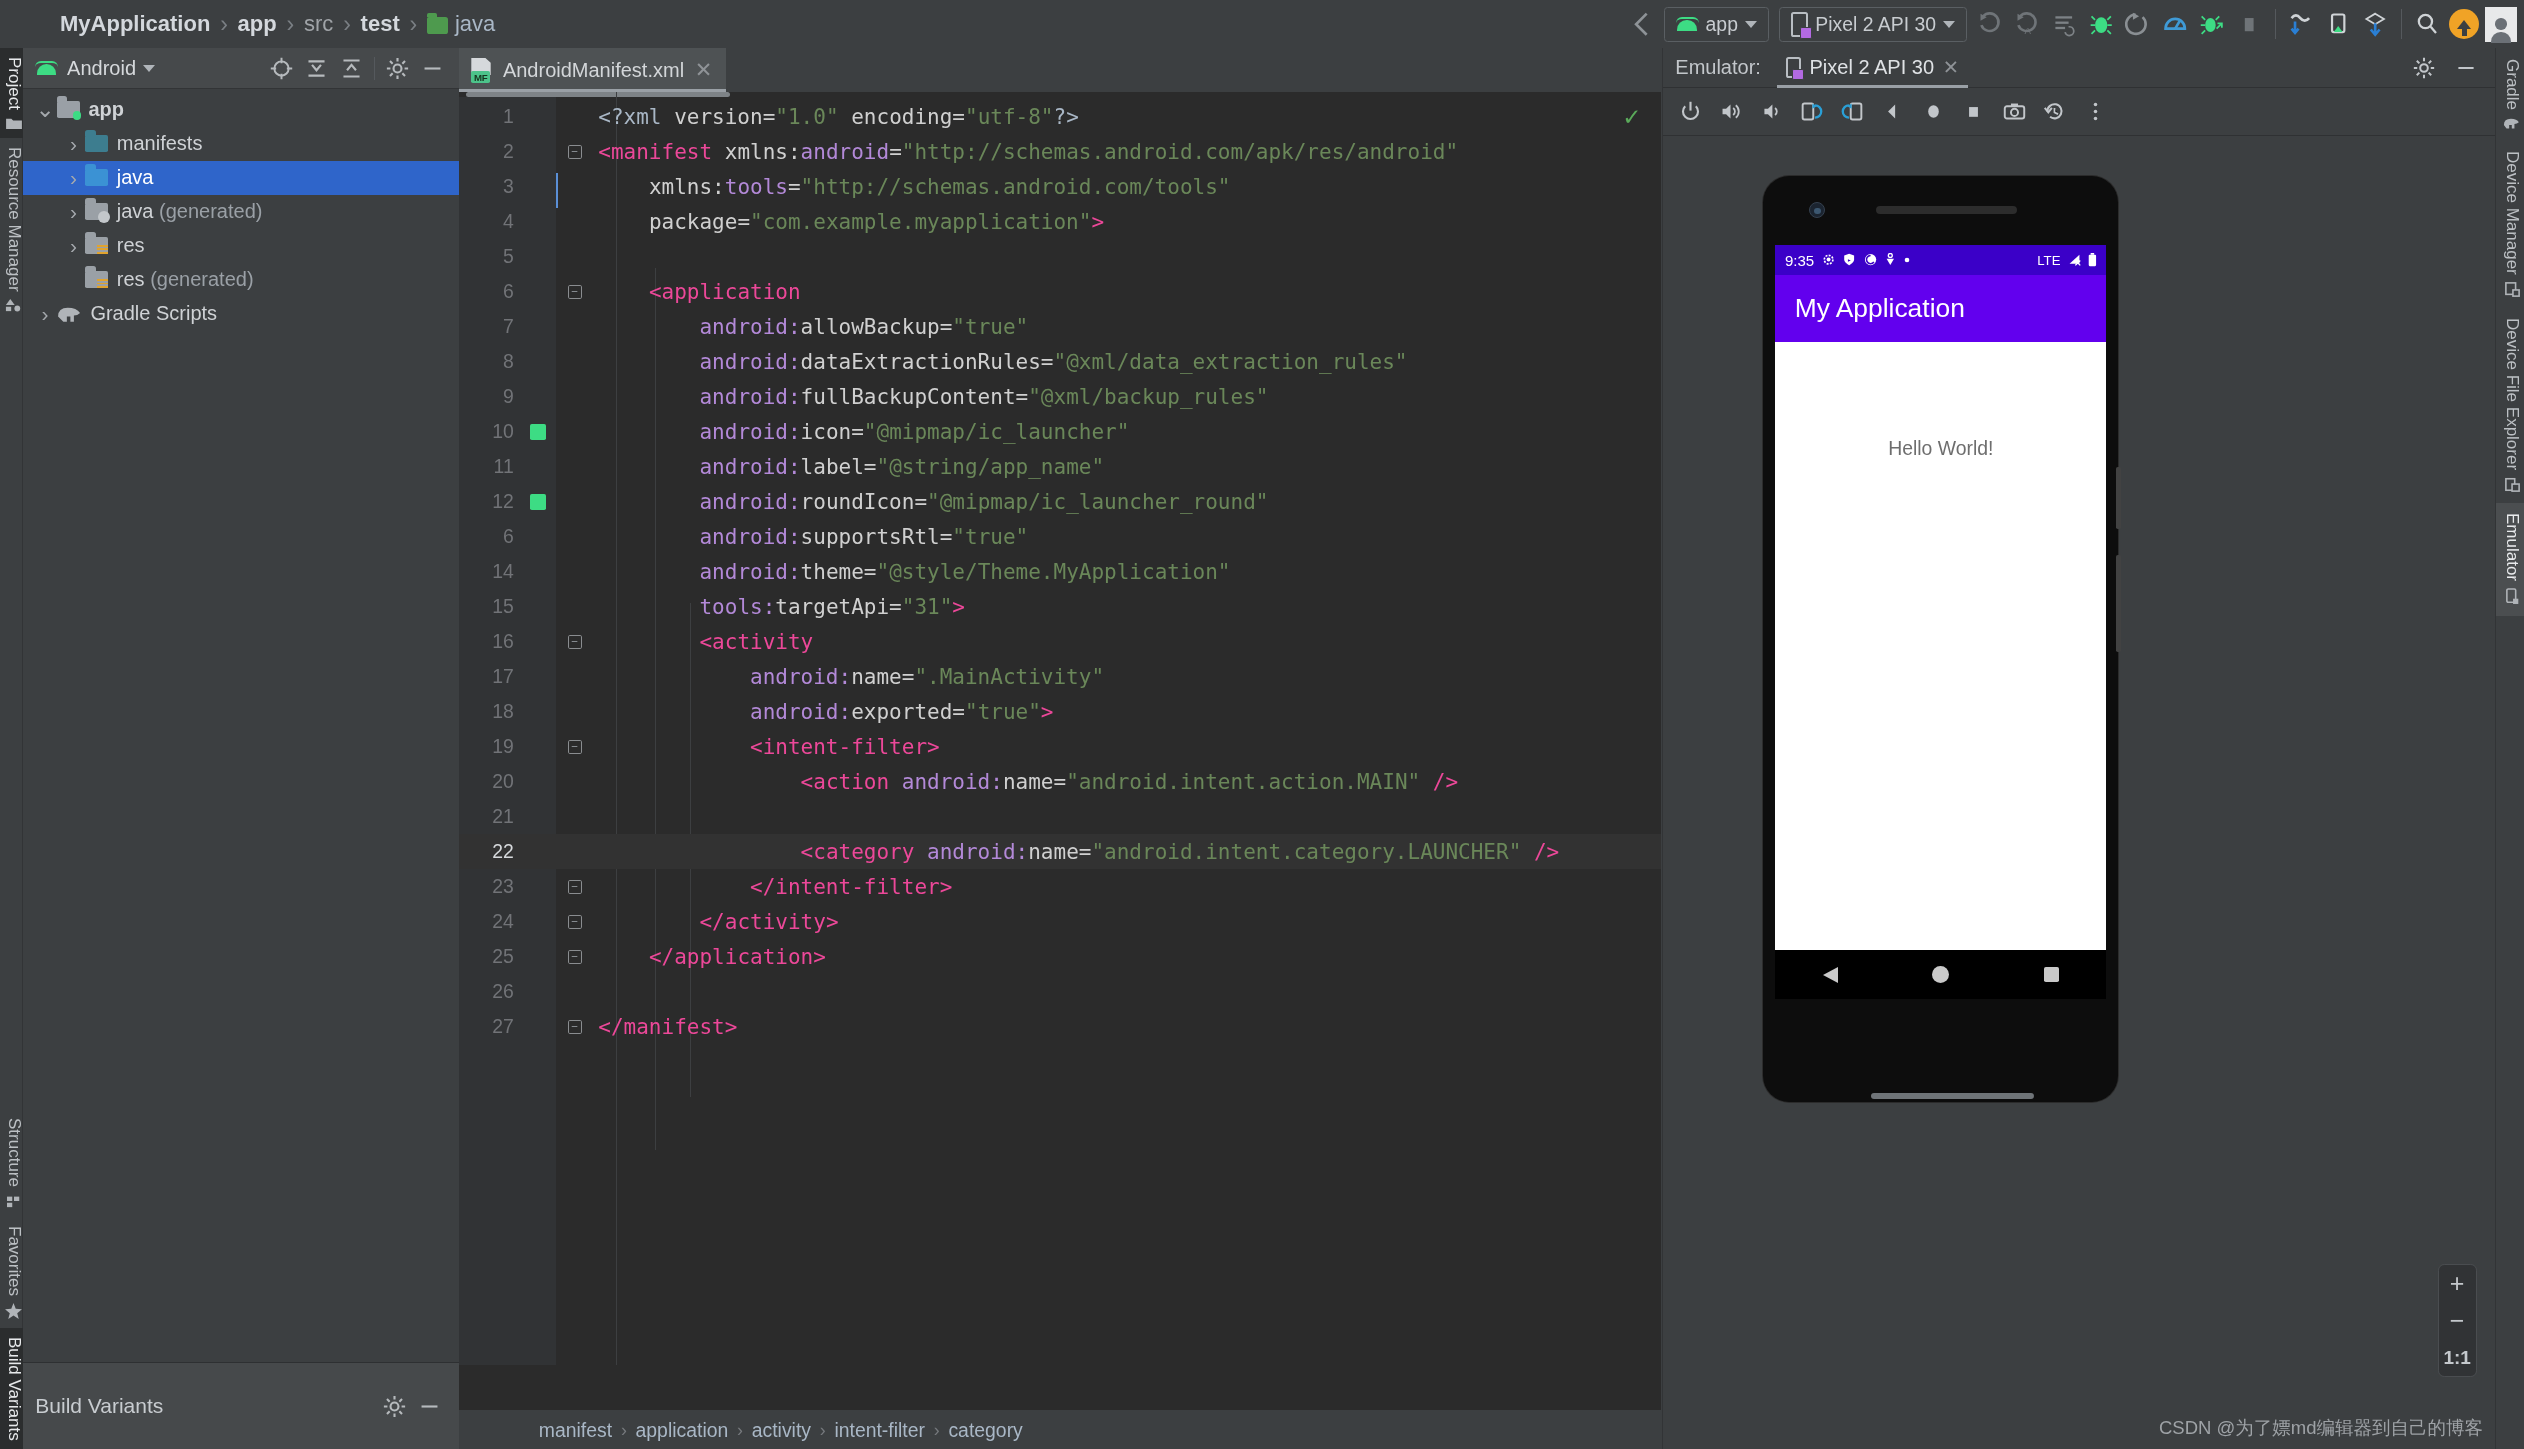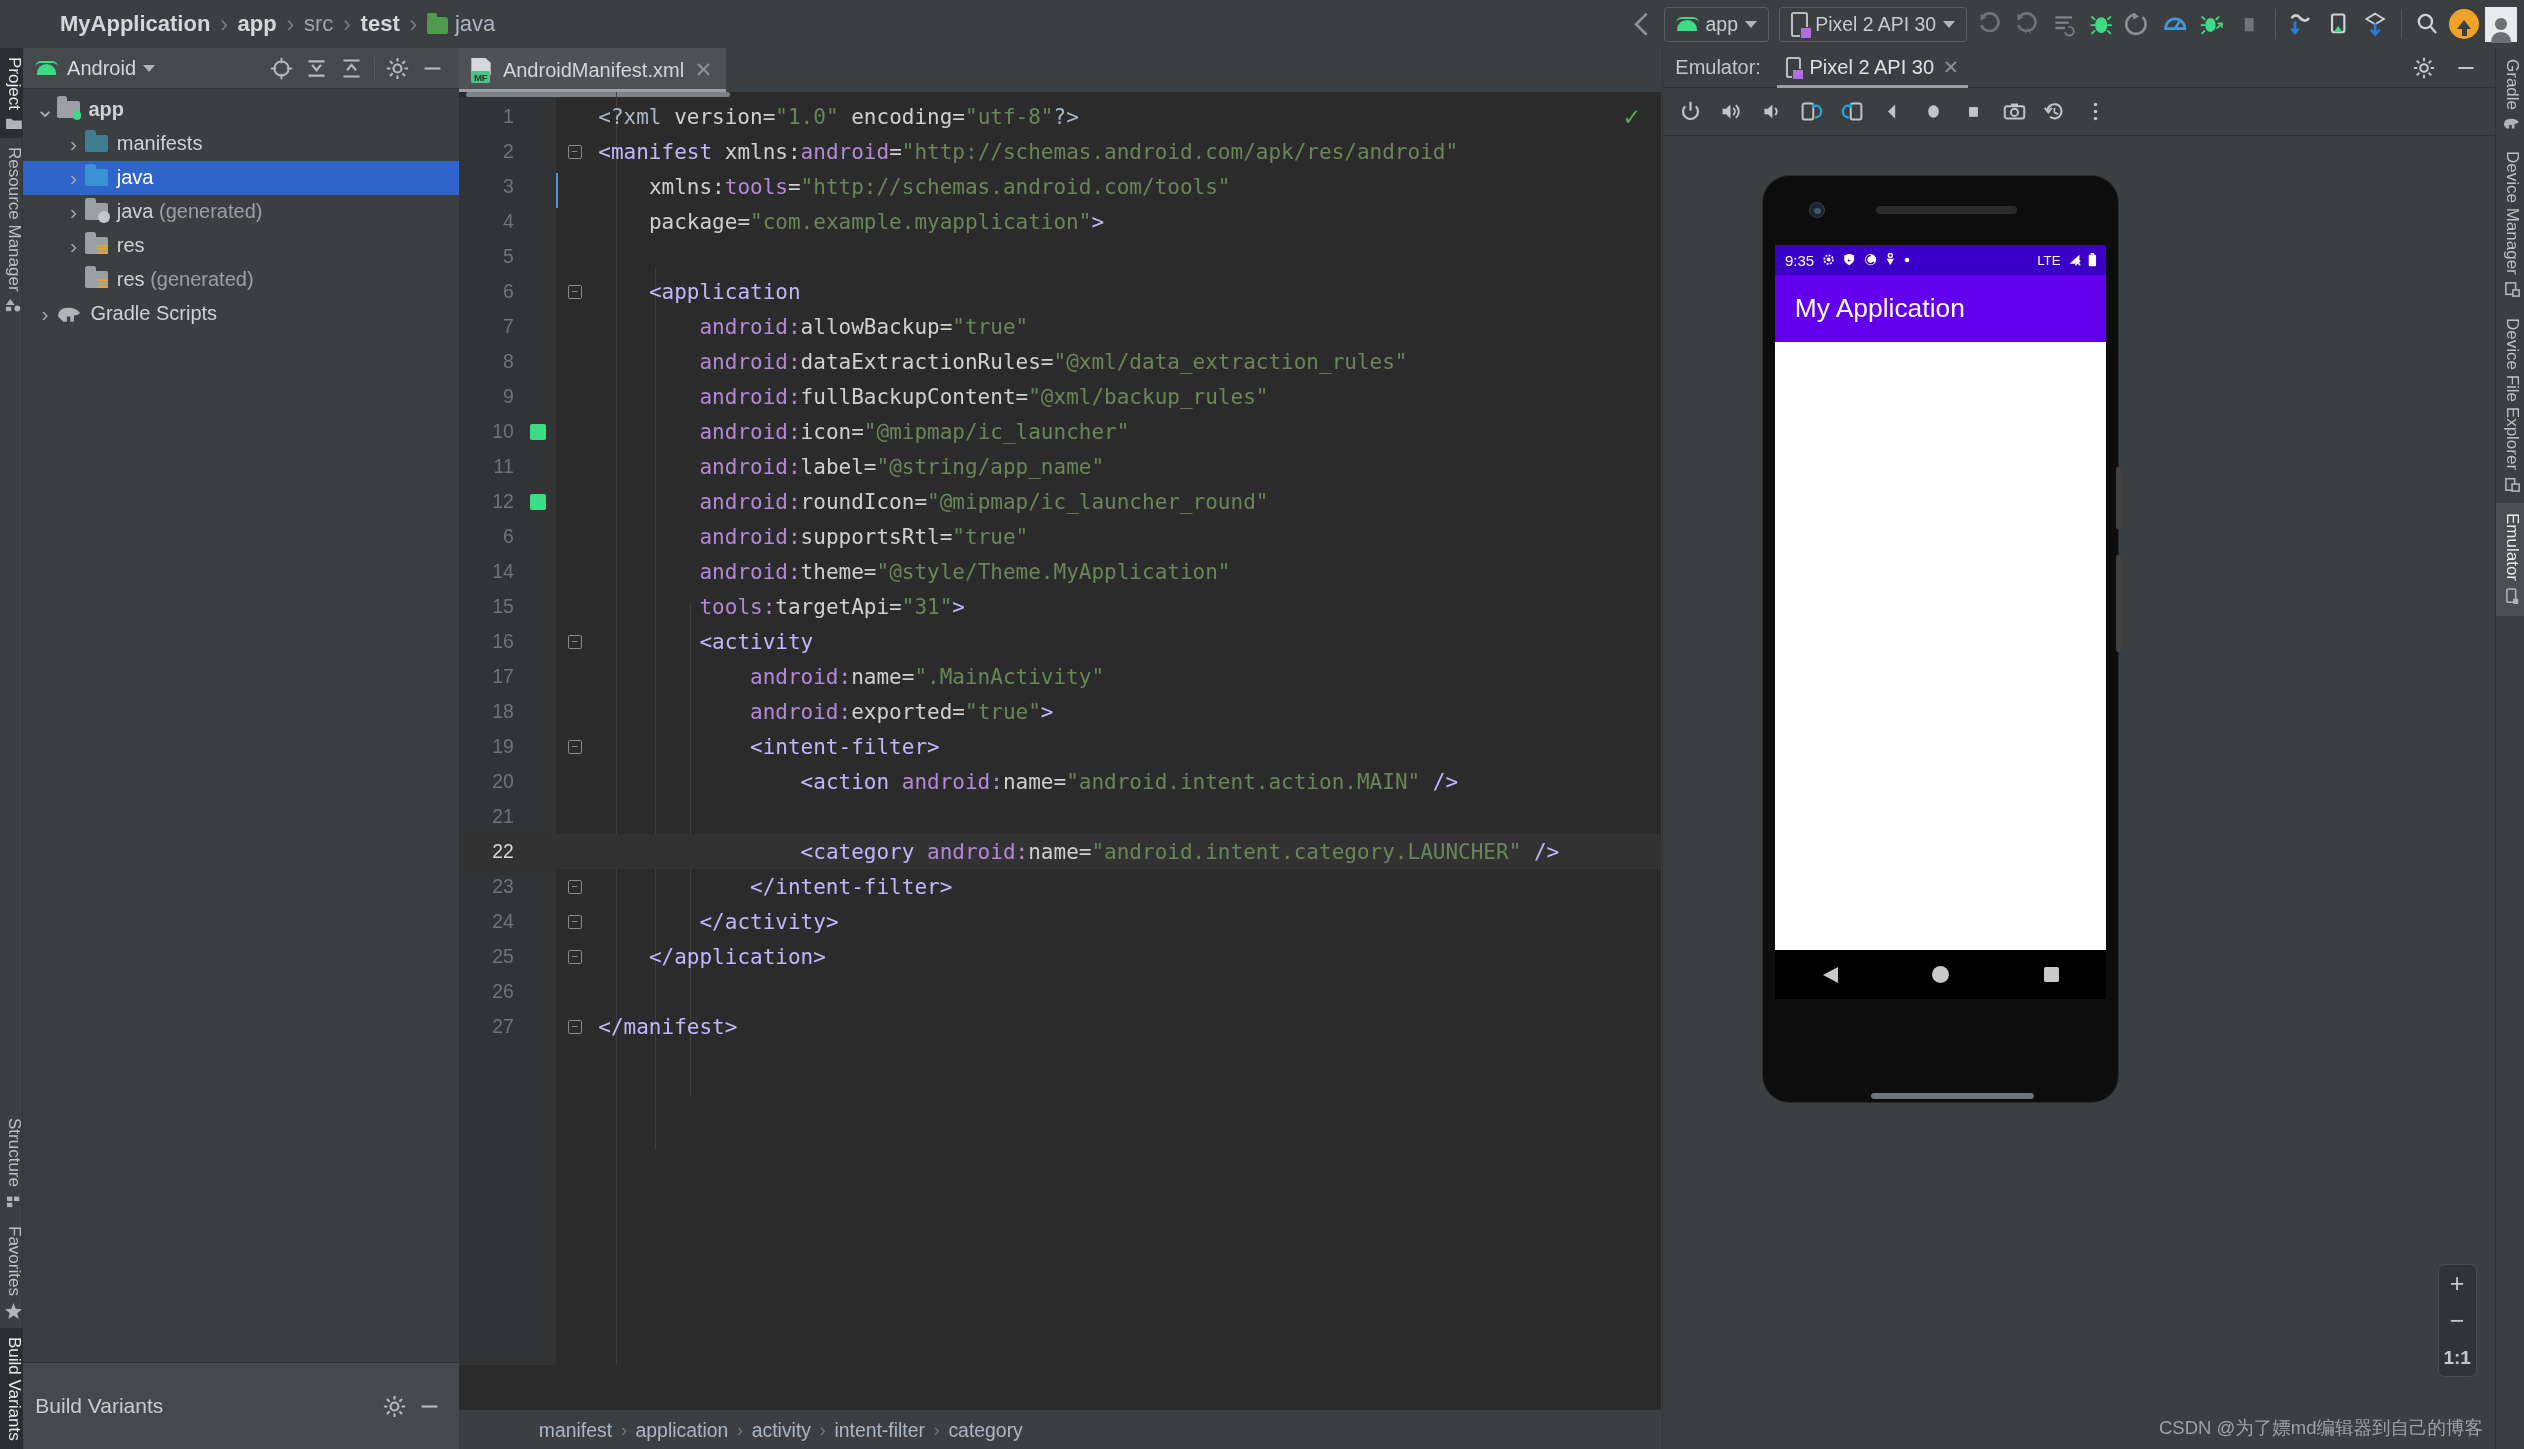--- a/index.html
+++ b/index.html
@@ -172,21 +172,21 @@
     font-family:"Liberation Sans", sans-serif; padding-right:5.3px;
   }
   .gut2{ width:37px; flex:none; display:flex; align-items:center; justify-content:center; }
   .fold{
     width:14px;height:14px;border:1.3px solid #8a8d90;color:#9aa0a6;
     font-size:11.5px;line-height:10.6px;text-align:center;border-radius:1.8px;
     font-family:"Liberation Sans", sans-serif;
   }
   .marker{width:16px;height:16px;background:#3ddc84;border-radius:1.8px;display:block;}
   .ctext{ padding-left:5.3px; }
-  .t-tag{color:#c4b5fd;margin-top:27px;}
+  .t-tag{color:#ec4899;margin-top:27px;}
   .t-attr{color:#d0d0d0;}
   .t-ns{color:#b389d8;}
   .t-str{color:#6a8759;}
   .t-eq{color:#d0d0d0;}
   .t-plain{color:#a9b7c6;}
   .check{position:absolute;right:19.4px;top:12.3px;color:#5aaa5a;font-size:23px;}
   .vline{
     position:absolute; top:0; width:0.9px; background:#3d3f41;
   }
   .scroll-top{
@@ -787,20 +787,23 @@
                 <svg width="8.8" height="14" viewBox="0 0 10 16">
                     <rect x="3" y="0" width="4" height="2" fill="#fff"></rect>
                     <rect x="0.8" y="2" width="8.4" height="13" rx="1.2" fill="#fff"></rect>
                   </svg>
               </span>
             </span>
           </div>
           <div class="appbar">
             <span class="appbar-title">My Application</span>
           </div>
+          <div class="content">
+            <span class="hello">Hello World!</span>
+          </div>
         </div>
 
         <div class="navbar">
           <span class="nav-back"></span>
           <span class="nav-home"></span>
           <span class="nav-rec"></span>
         </div>
         <div class="dev-bottom-bar"></div>
       </div>
 

